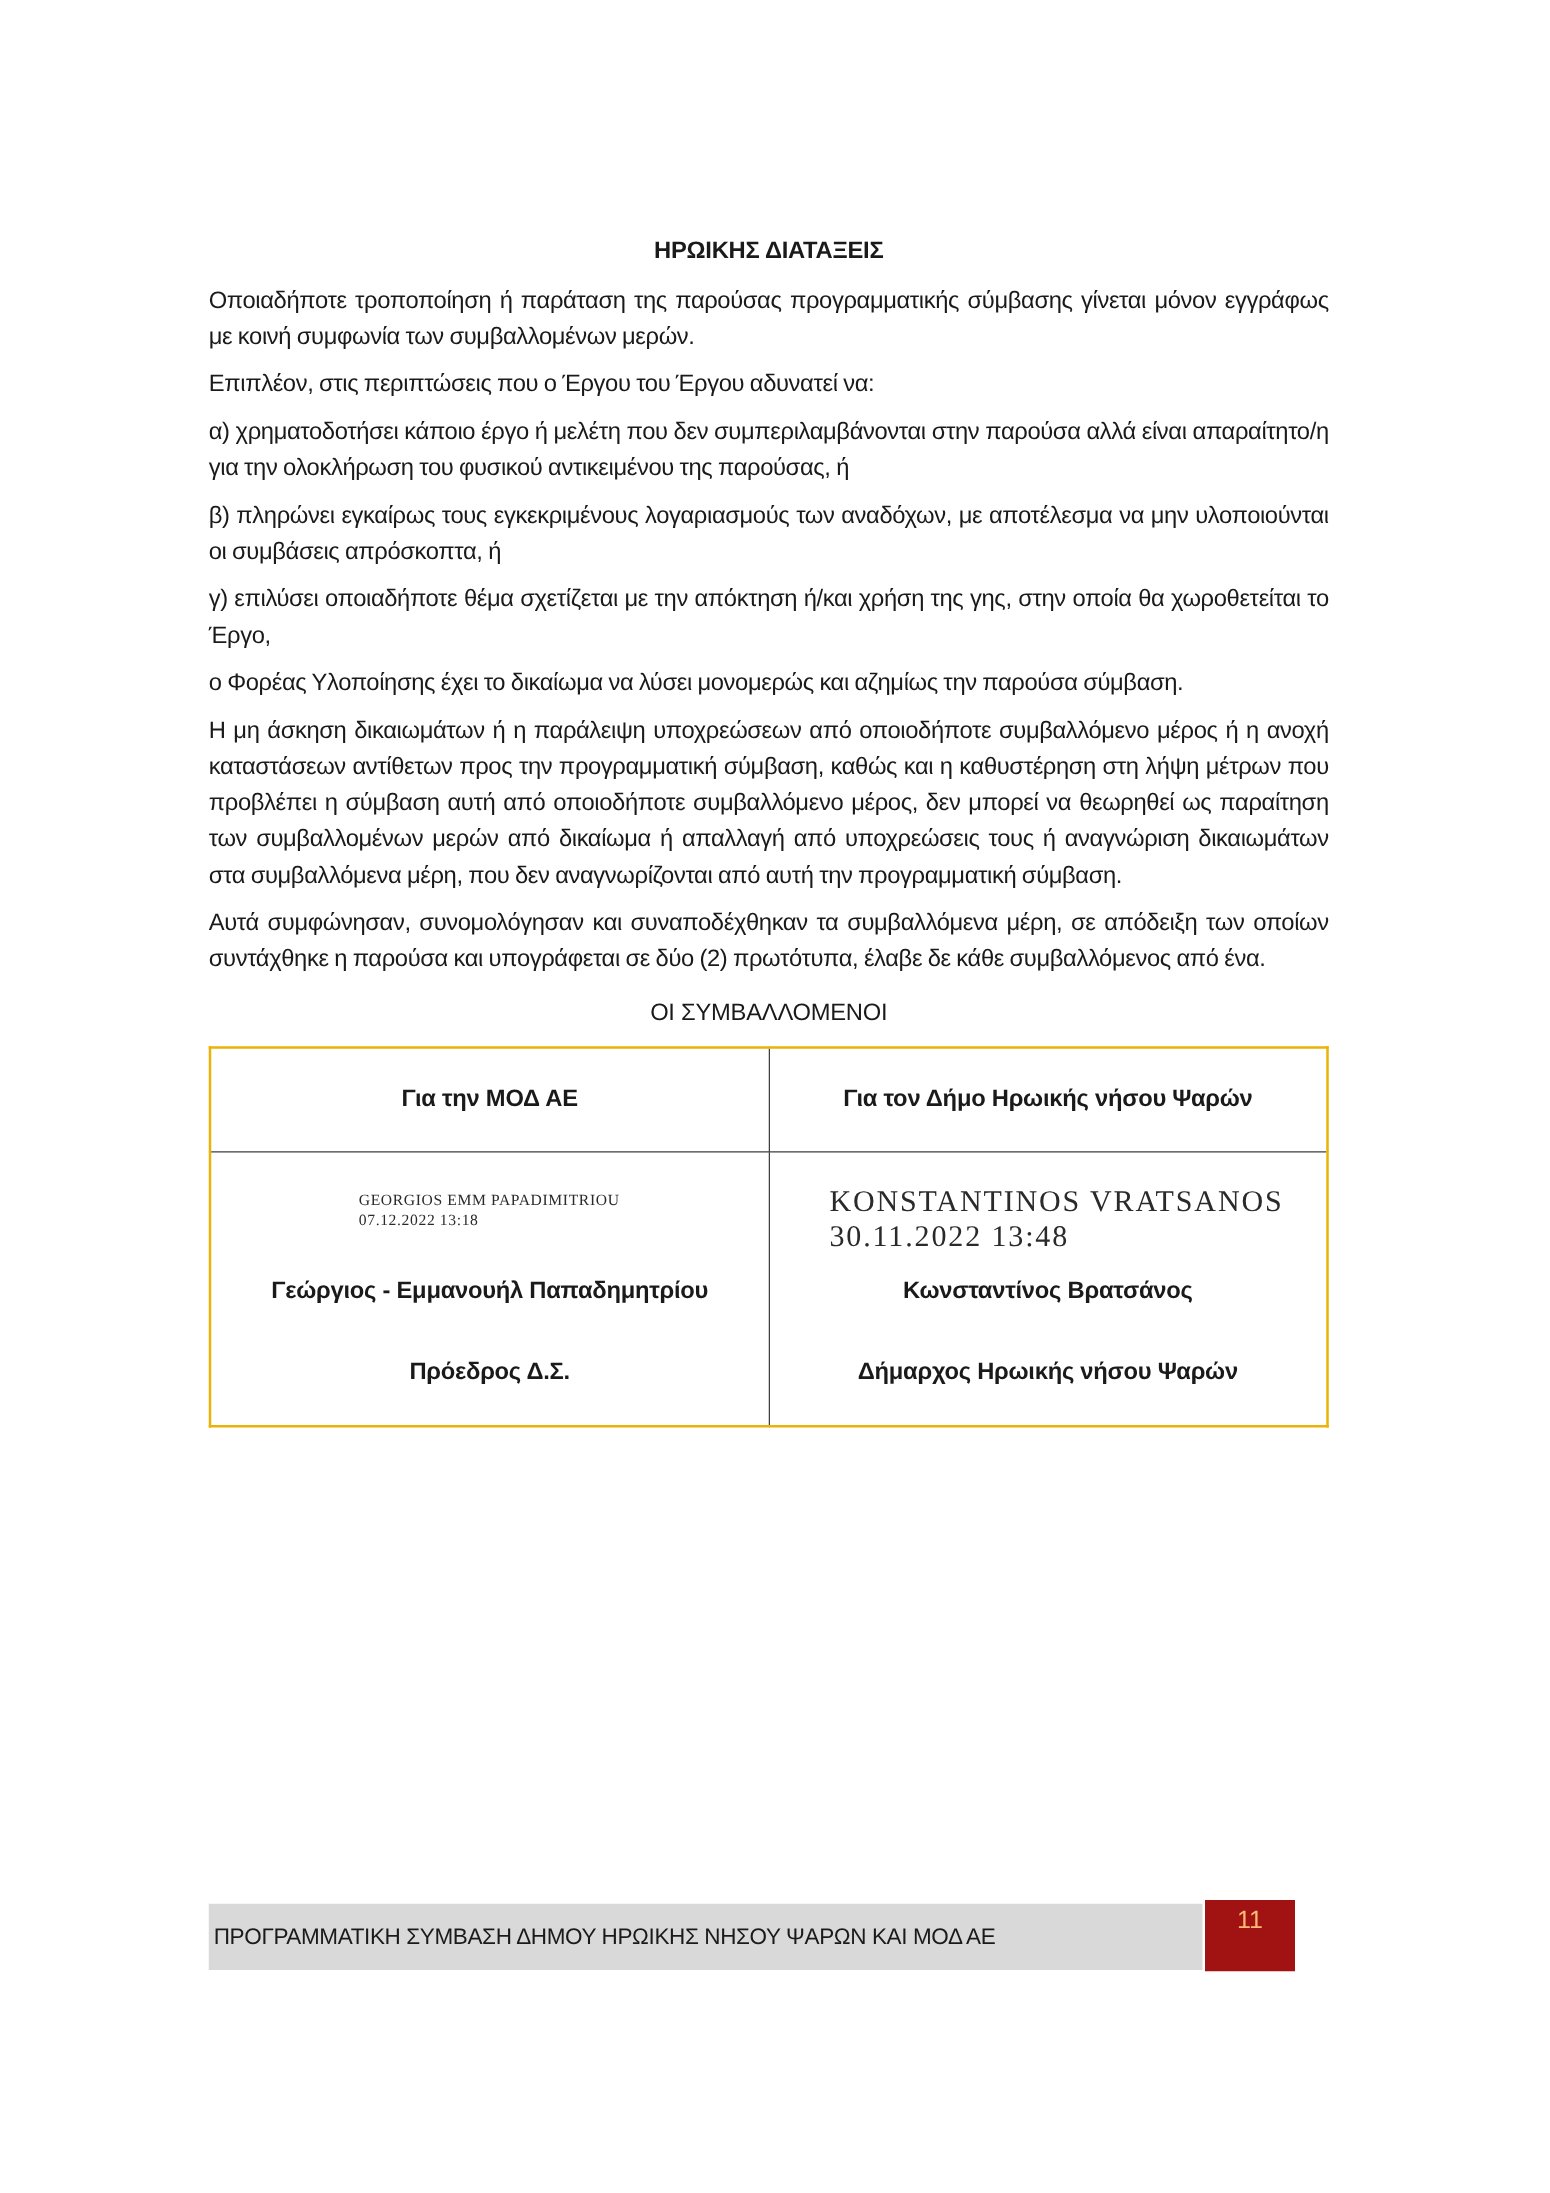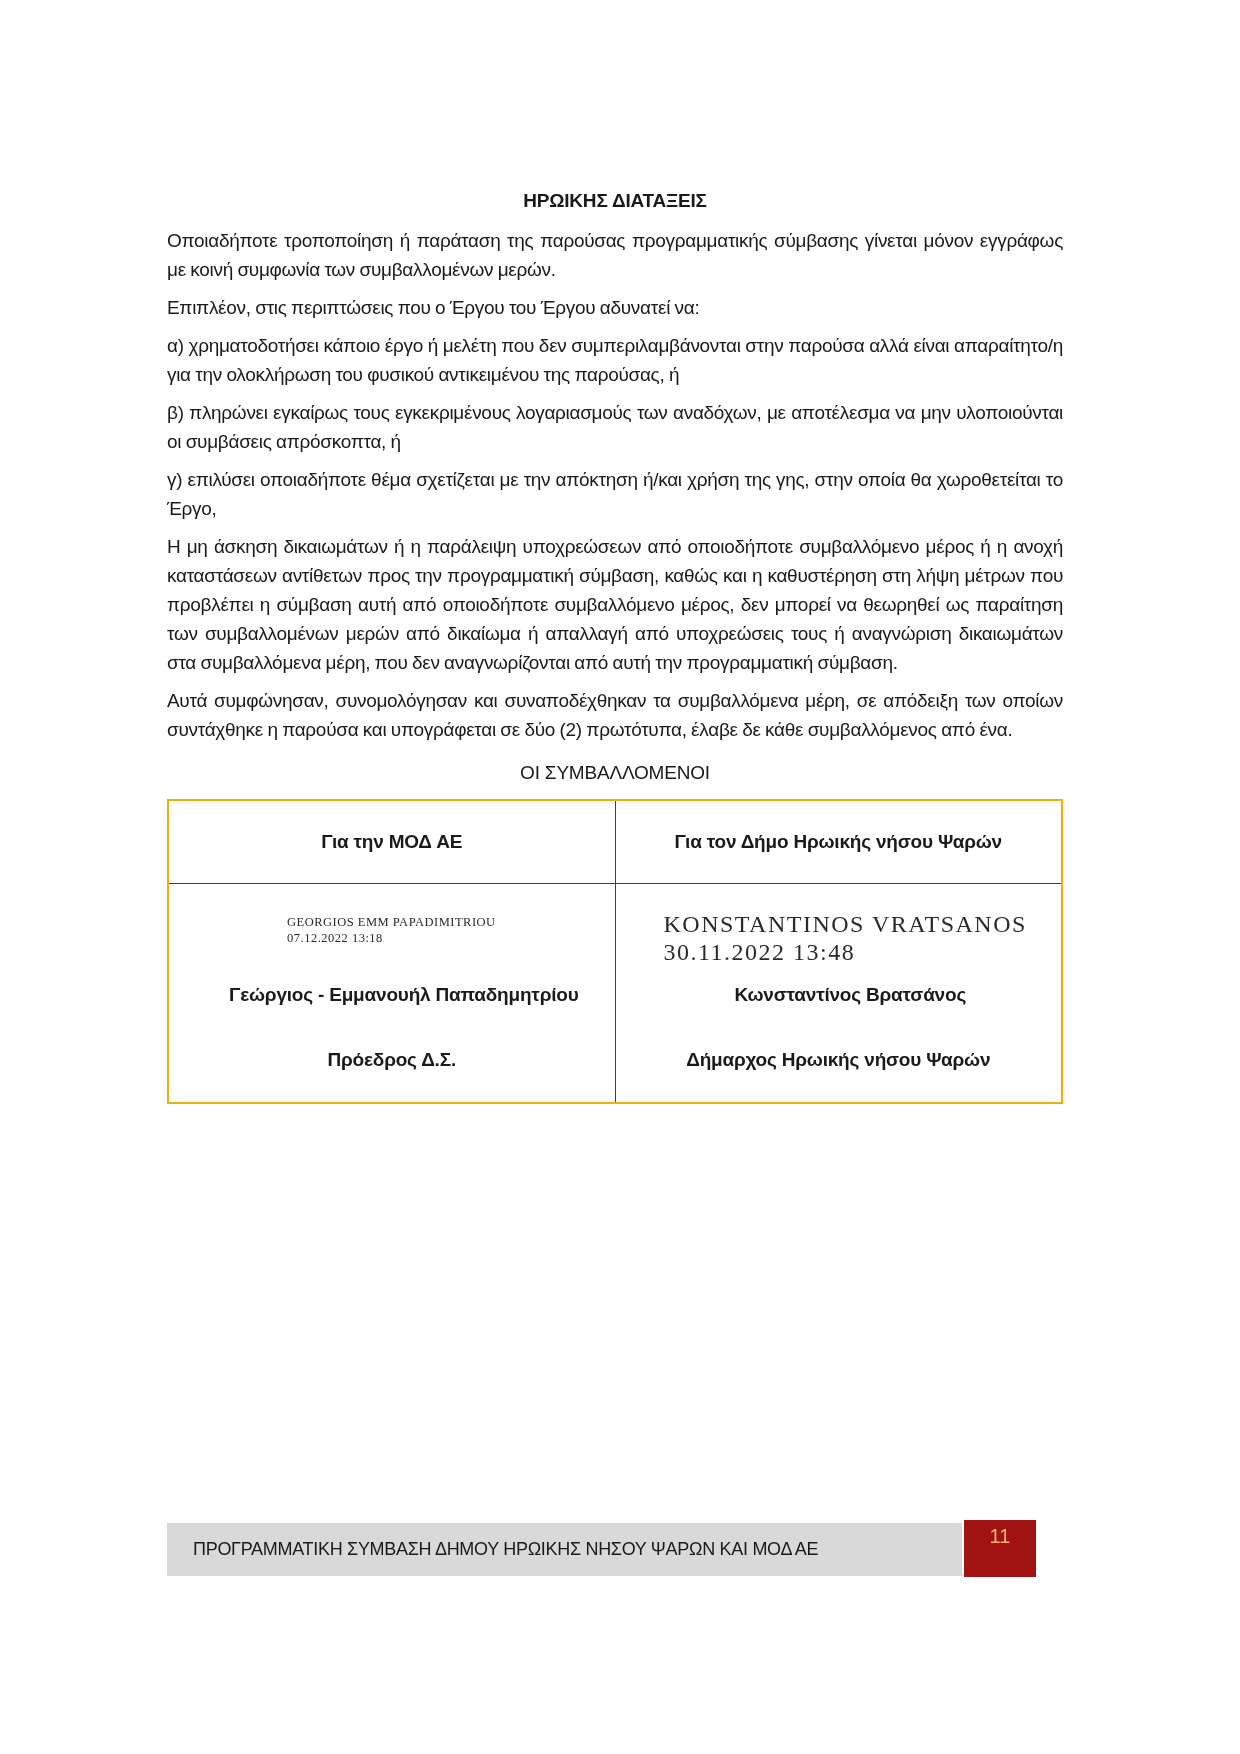--- a/index.html
+++ b/index.html
@@ -79,29 +79,29 @@
     letter-spacing:1.5px;
   }
   .signer-name,.signer-title{
     position:absolute;
     left:0;width:100%;
     text-align:center;
     font-weight:bold;
     font-size:19px;
     letter-spacing:-0.2px;
   }
-  .signer-name{top:100px;padding-left:12px;}
+  .signer-name{top:100px;}
   .signer-title{top:165px;}
   .footer-bar{
     position:absolute;
     left:167px;top:1523px;
     width:795px;height:53px;
     background:#D9D9D9;
     display:flex;align-items:center;
-    padding-left:26px;box-sizing:border-box;
+    padding-left:4px;box-sizing:border-box;
     font-size:18px;
     letter-spacing:-0.3px;
     color:#1a1a1a;
   }
   .footer-pagebox{
     position:absolute;
     left:964px;top:1520px;
     width:72px;height:57px;
     background:#A11212;
     color:#fdba74;
@@ -119,20 +119,21 @@
   <div class="content">
 
 
     <div class="article-subtitle">ΗΡΩΙΚΗΣ ΔΙΑΤΑΞΕΙΣ</div>
 
     <p class="body-par">Οποιαδήποτε τροποποίηση ή παράταση της παρούσας προγραμματικής σύμβασης γίνεται μόνον εγγράφως με κοινή συμφωνία των συμβαλλομένων μερών.</p>
     <p class="body-par">Επιπλέον, στις περιπτώσεις που ο Έργου του Έργου αδυνατεί να:</p>
     <p class="body-par">α) χρηματοδοτήσει κάποιο έργο ή μελέτη που δεν συμπεριλαμβάνονται στην παρούσα αλλά είναι απαραίτητο/η για την ολοκλήρωση του φυσικού αντικειμένου της παρούσας, ή</p>
     <p class="body-par">β) πληρώνει εγκαίρως τους εγκεκριμένους λογαριασμούς των αναδόχων, με αποτέλεσμα να μην υλοποιούνται οι συμβάσεις απρόσκοπτα, ή</p>
     <p class="body-par">γ) επιλύσει οποιαδήποτε θέμα σχετίζεται με την απόκτηση ή/και χρήση της γης, στην οποία θα χωροθετείται το Έργο,</p>
+    <p class="body-par">ο Φορέας Υλοποίησης έχει το δικαίωμα να λύσει μονομερώς και αζημίως την παρούσα σύμβαση.</p>
     <p class="body-par">Η μη άσκηση δικαιωμάτων ή η παράλειψη υποχρεώσεων από οποιοδήποτε συμβαλλόμενο μέρος ή η ανοχή καταστάσεων αντίθετων προς την προγραμματική σύμβαση, καθώς και η καθυστέρηση στη λήψη μέτρων που προβλέπει η σύμβαση αυτή από οποιοδήποτε συμβαλλόμενο μέρος, δεν μπορεί να θεωρηθεί ως παραίτηση των συμβαλλομένων μερών από δικαίωμα ή απαλλαγή από υποχρεώσεις τους ή αναγνώριση δικαιωμάτων στα συμβαλλόμενα μέρη, που δεν αναγνωρίζονται από αυτή την προγραμματική σύμβαση.</p>
     <p class="body-par">Αυτά συμφώνησαν, συνομολόγησαν και συναποδέχθηκαν τα συμβαλλόμενα μέρη, σε απόδειξη των οποίων συντάχθηκε η παρούσα και υπογράφεται σε δύο (2) πρωτότυπα, έλαβε δε κάθε συμβαλλόμενος από ένα.</p>
 
     <div class="parties-heading">ΟΙ ΣΥΜΒΑΛΛΟΜΕΝΟΙ</div>
 
     <table class="sig-table">
       <tbody>
           <tr>
         <td class="sig-header">Για την ΜΟΔ ΑΕ</td>
         <td class="sig-header">Για τον Δήμο Ηρωικής νήσου Ψαρών</td>

